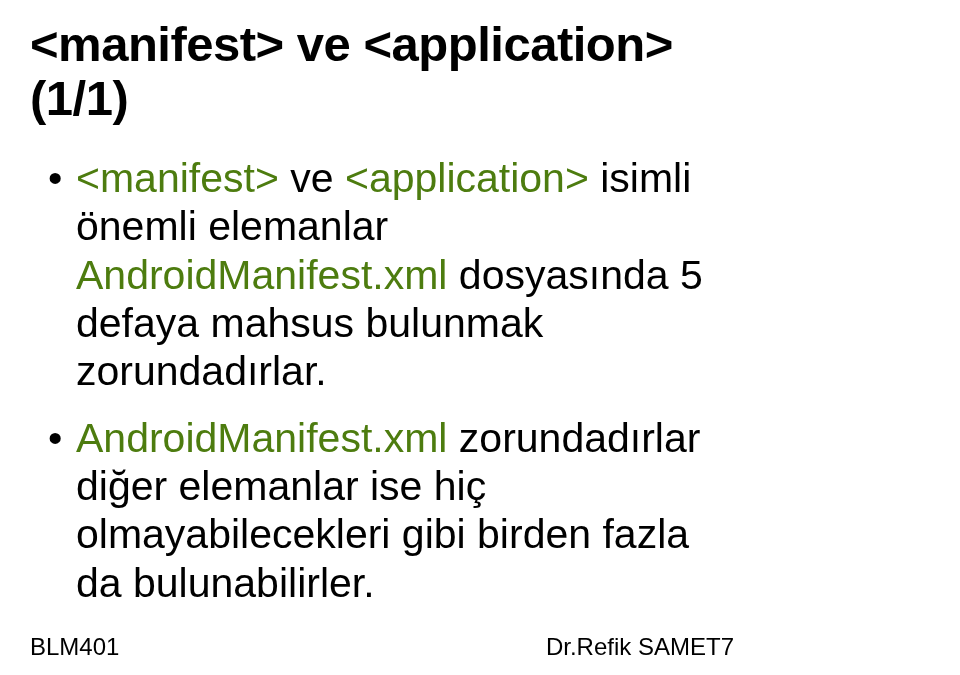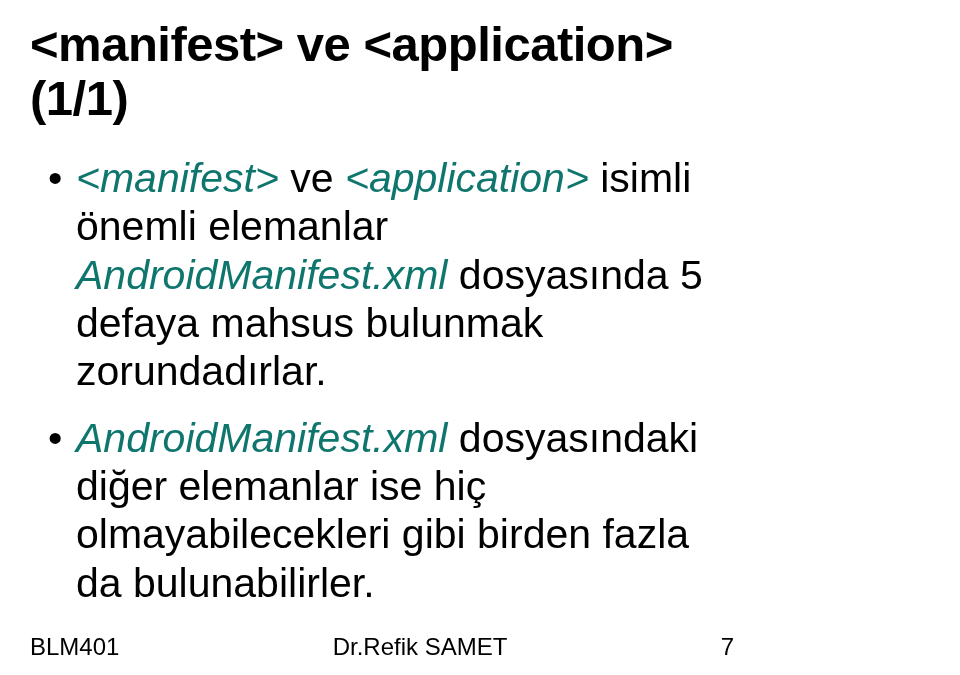--- a/index.html
+++ b/index.html
@@ -39,45 +39,45 @@
     padding-left: 28px;
   }
   ul.content > li::before {
     content: "•";
     position: absolute;
     left: 0;
     top: 0;
     font-size: 41px;
     color: #000;
   }
-  .red { color: #0f766e; font-style: italic; }
+  .red { color: #4d7c0f; }
   .footer {
     position: absolute;
     bottom: 14px;
     left: 30px;
     right: 30px;
     font-size: 24px;
     display: flex;
     justify-content: space-between;
     align-items: baseline;
     margin-top: 24px;
   }
   .footer .code { }
-  .footer .author { text-align: center; flex: 1; }
+  .footer .author { text-align: right; flex: 1; }
   .footer .page { }
 </style>
 </head>
 <body>
 
 <div class="slide">
   <h1 class="title">&lt;manifest&gt; ve &lt;application&gt; (1/1)</h1>
 
   <ul class="content">
     <li><span class="red">&lt;manifest&gt; </span><span>ve </span><span class="red">&lt;application&gt; </span><span>isimli önemli elemanlar </span><span class="red">AndroidManifest.xml </span><span>dosyasında 5 defaya mahsus bulunmak zorundadırlar.</span></li>
-    <li><span class="red">AndroidManifest.xml </span><span>dosyasındaki diğer elemanlar ise hiç olmayabilecekleri gibi birden fazla da bulunabilirler.</span></li>
+    <li><span class="red">AndroidManifest.xml </span><span>zorundadırlar diğer elemanlar ise hiç olmayabilecekleri gibi birden fazla da bulunabilirler.</span></li>
   </ul>
 
   <div class="footer">
     <span class="code">BLM401</span>
     <span class="author">Dr.Refik SAMET</span>
     <span class="page">7</span>
   </div>
 </div>
 
 </body></html>

